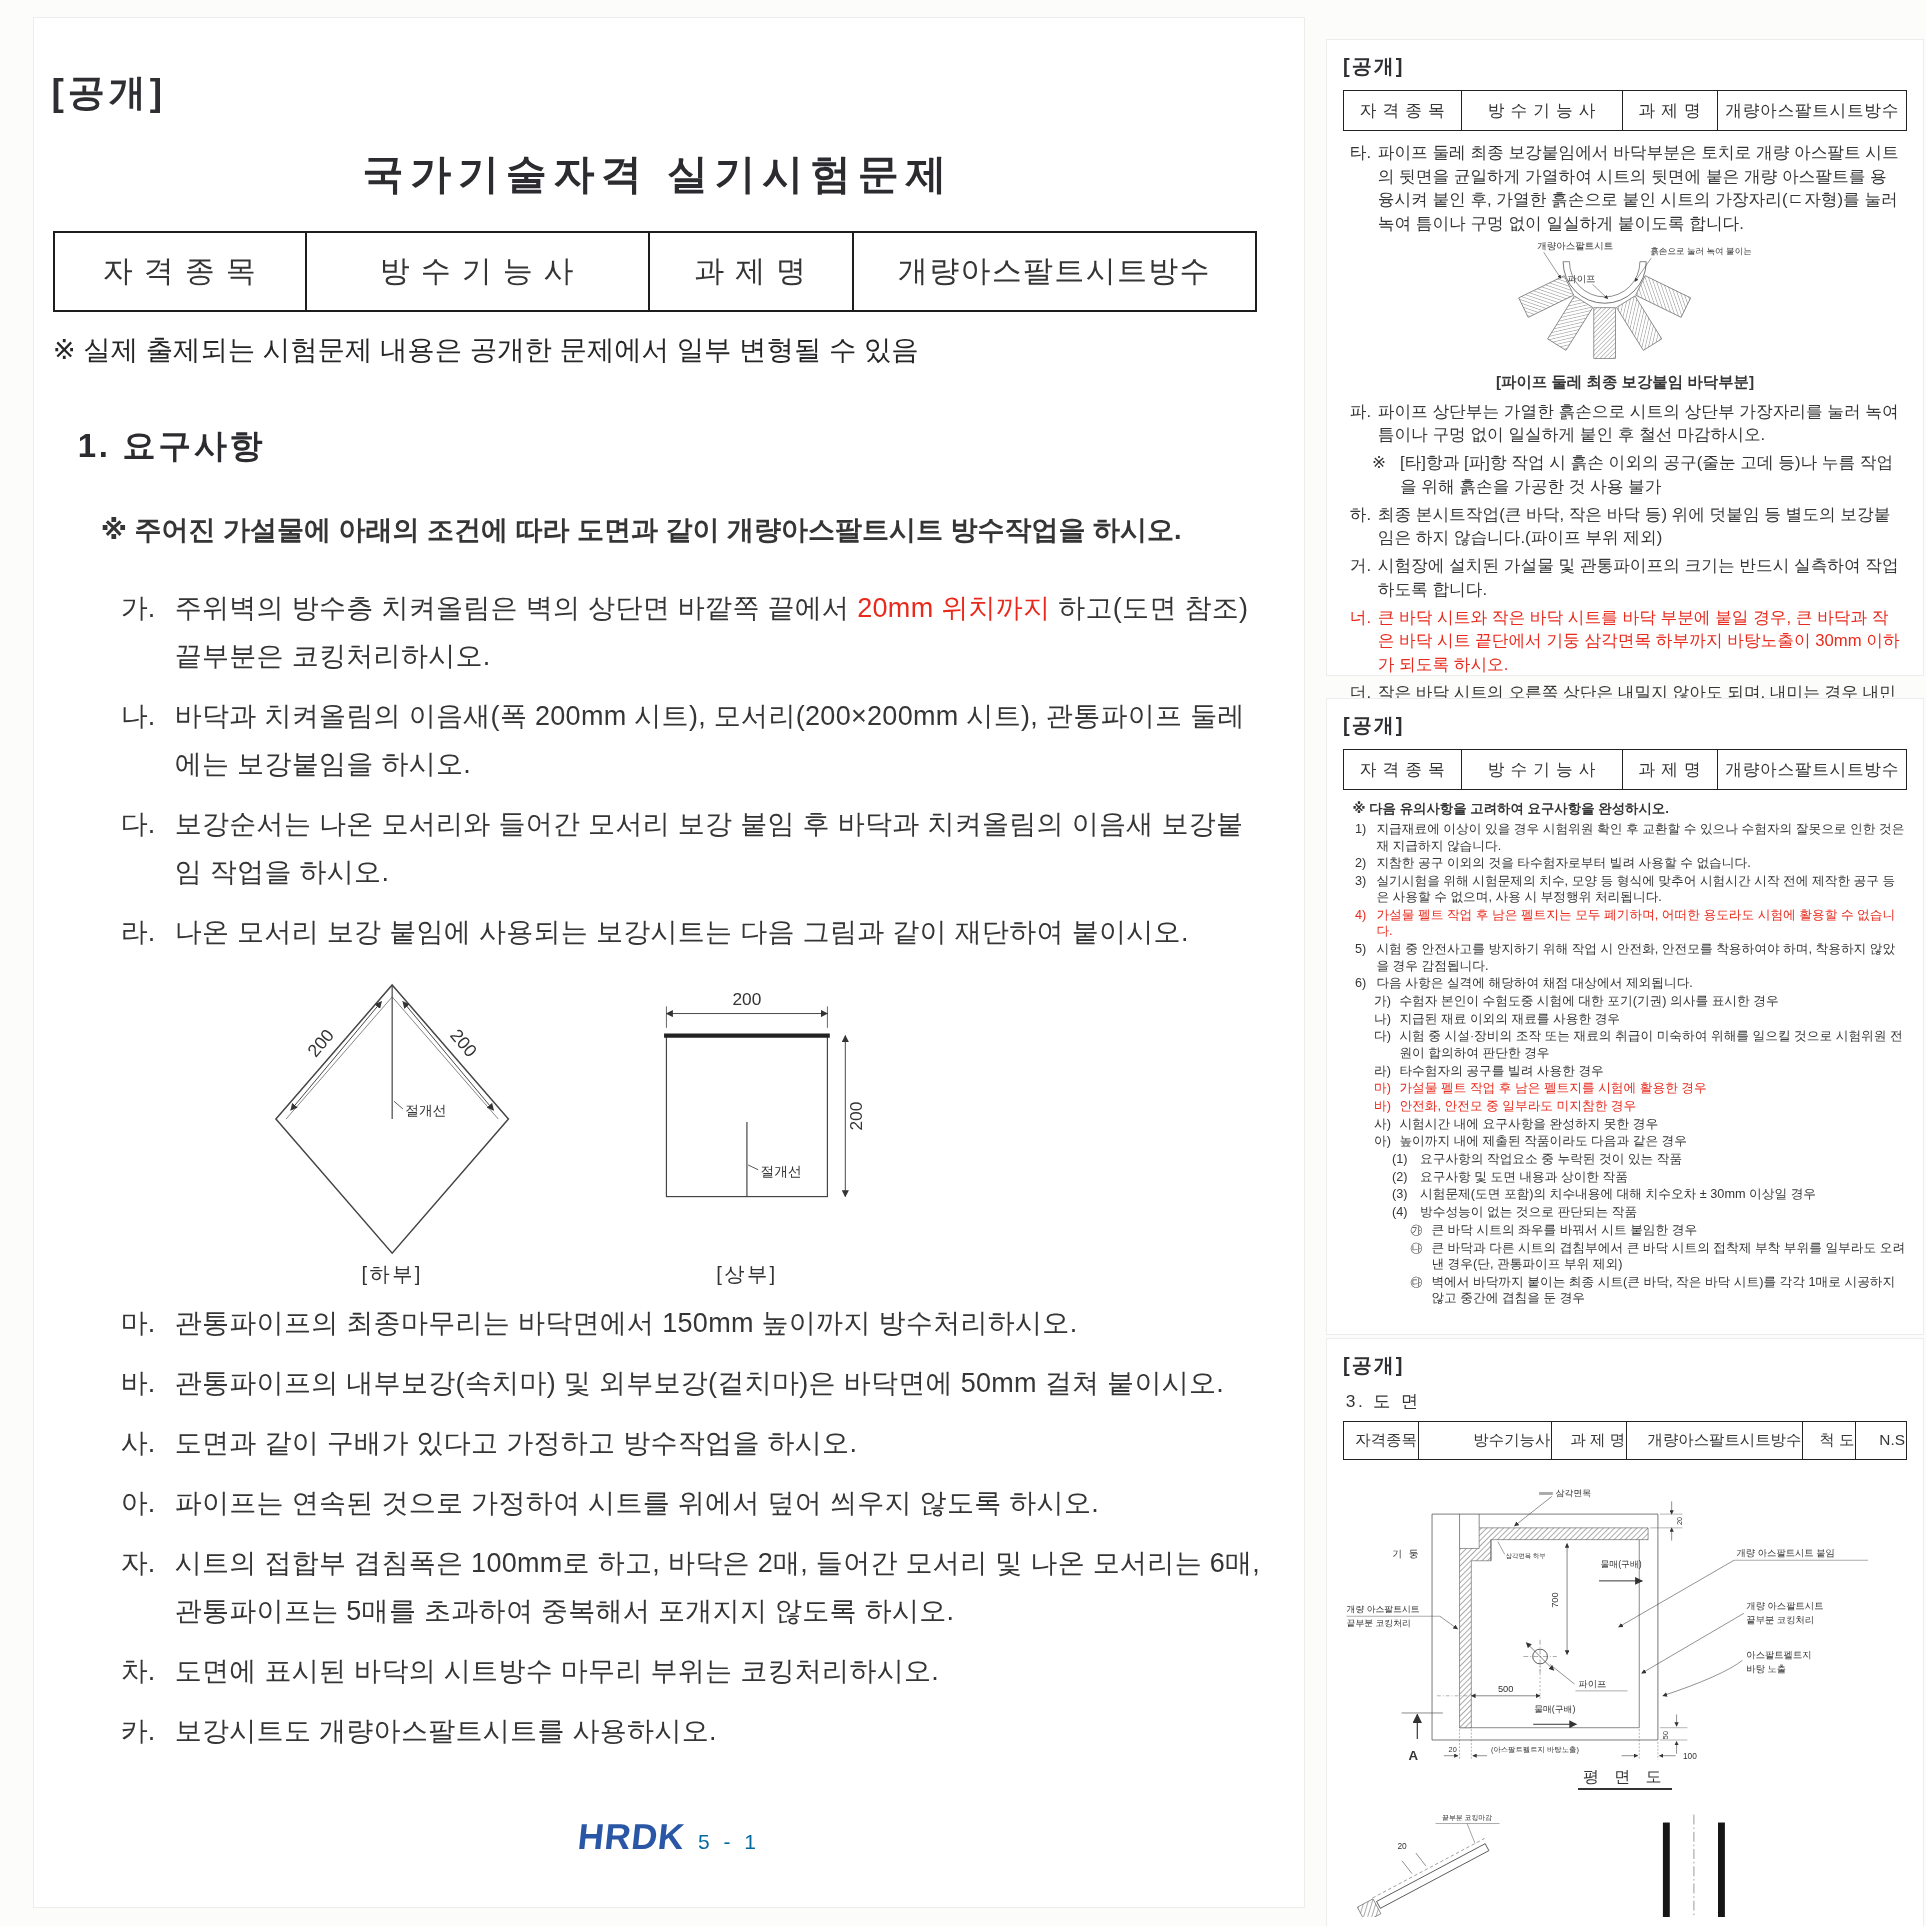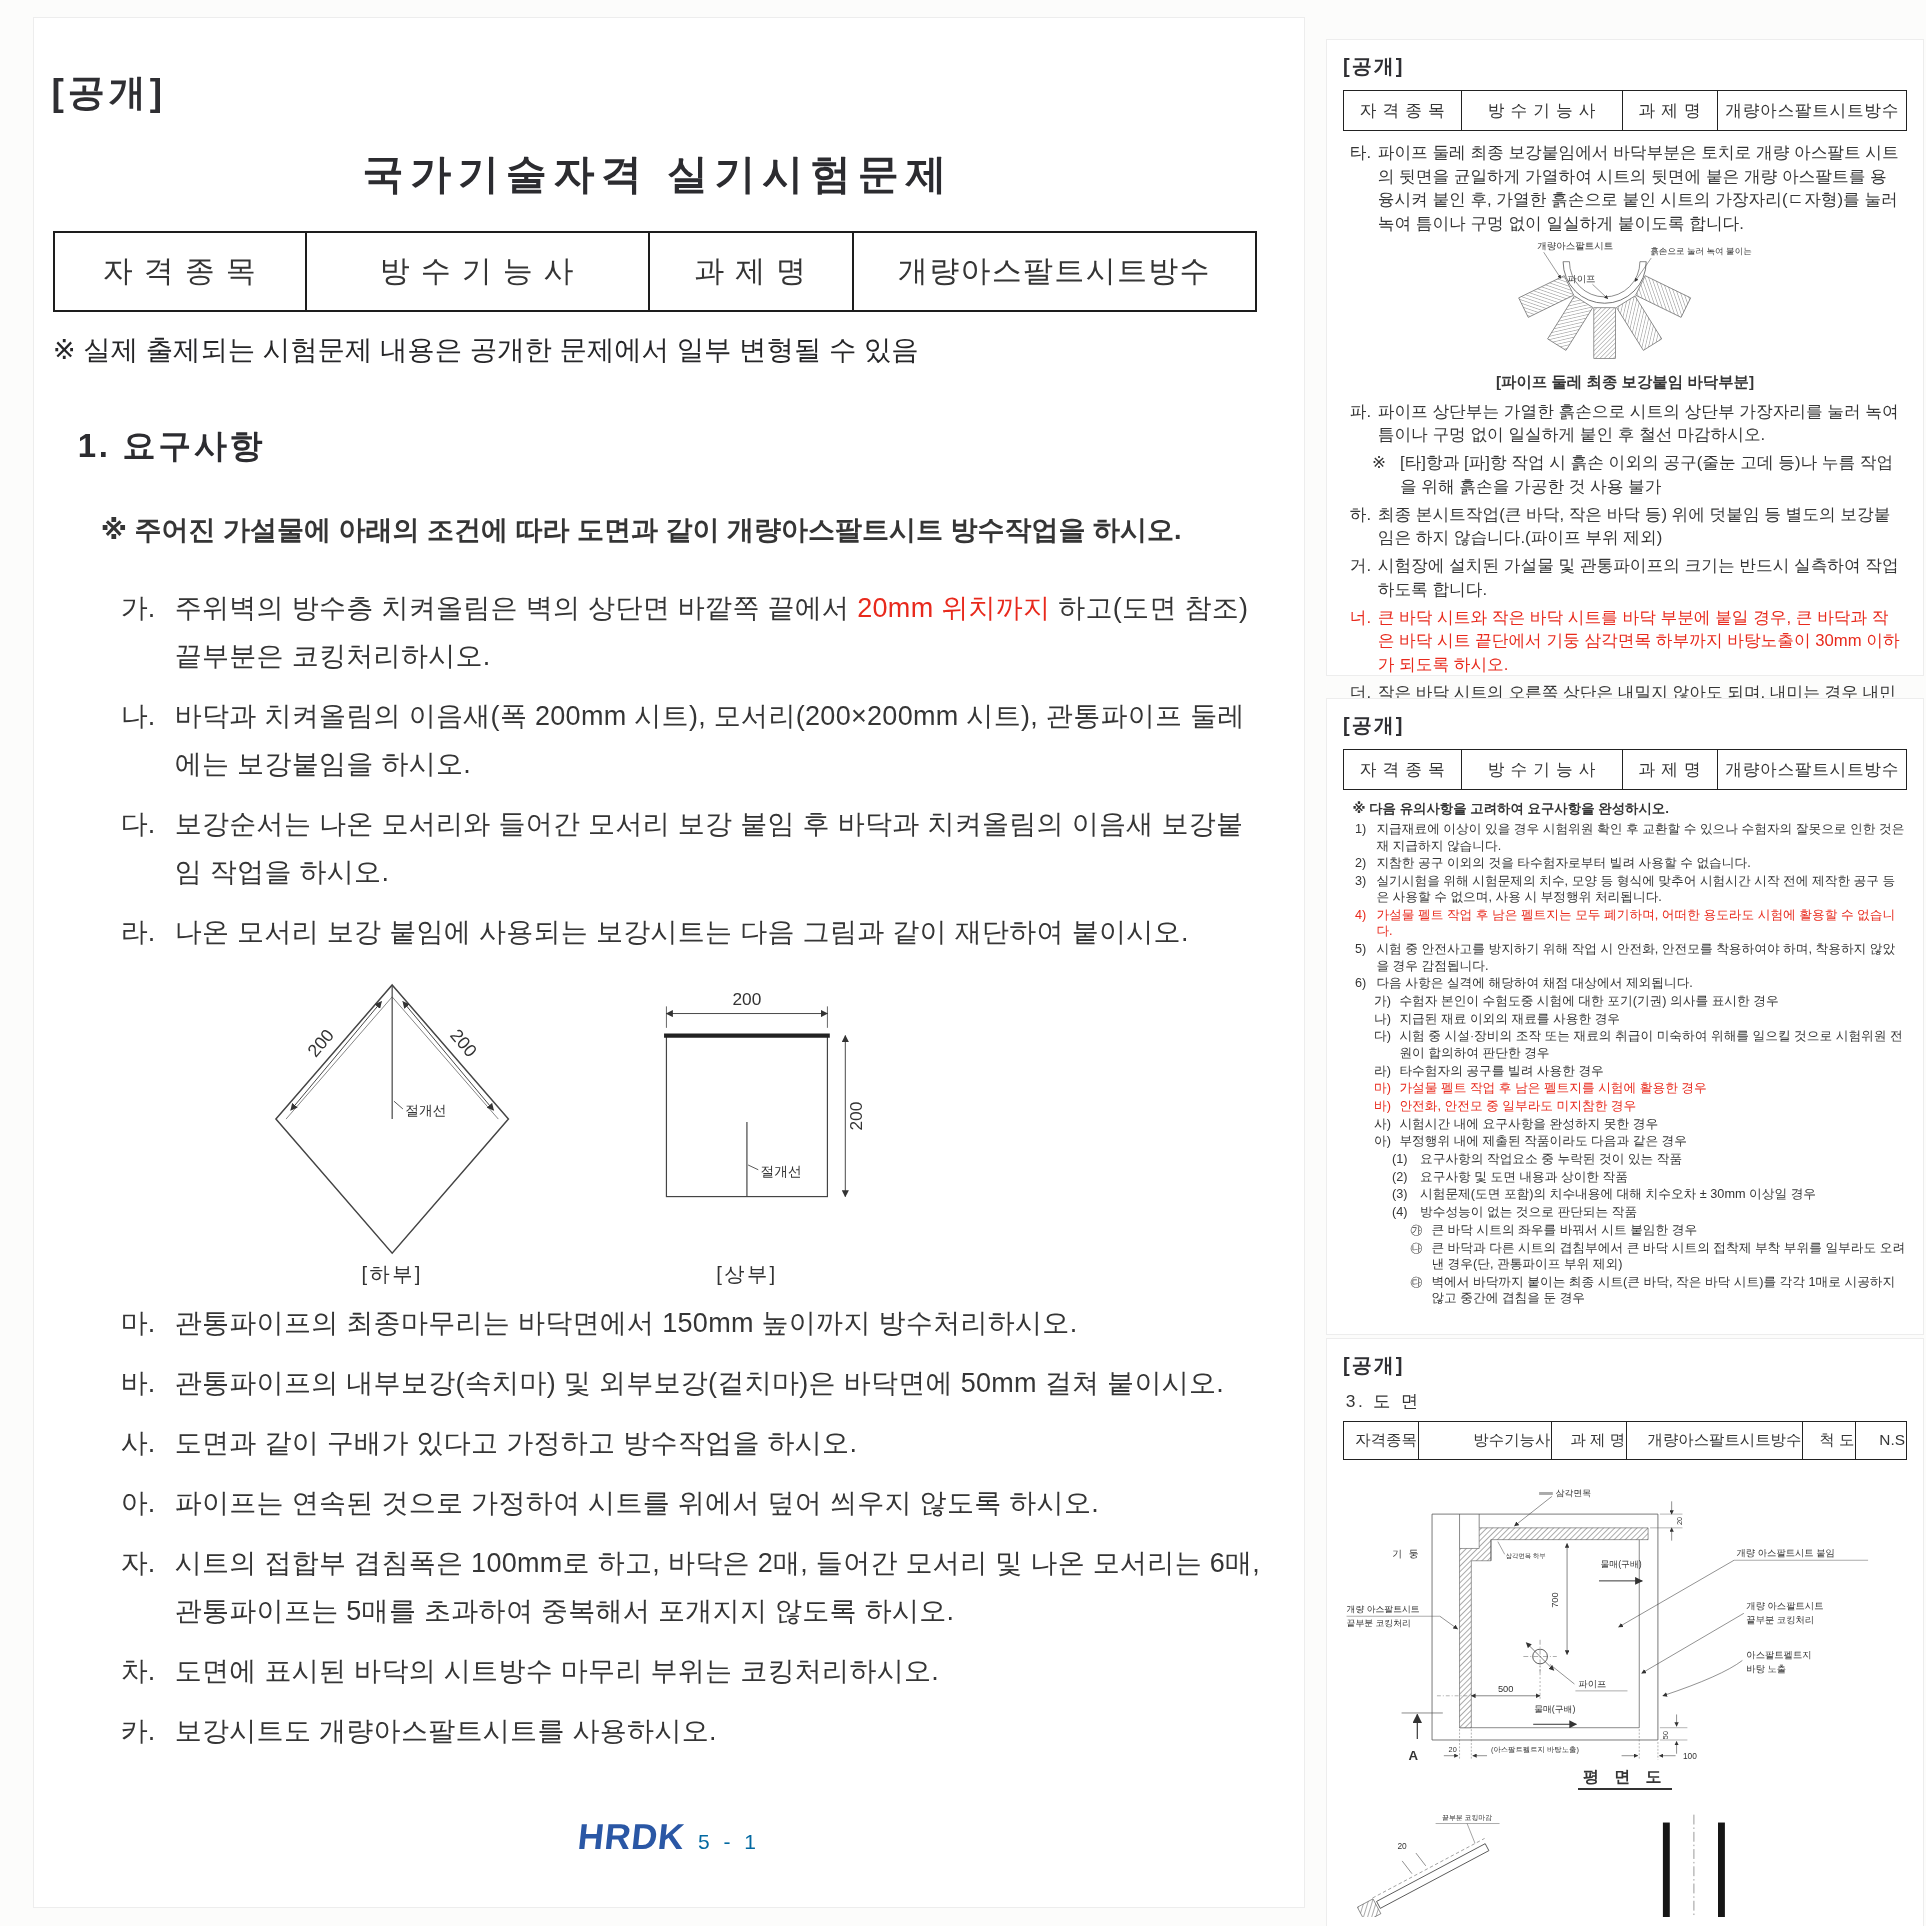--- a/index.html
+++ b/index.html
@@ -55,21 +55,21 @@
   .i1{margin-left:31px}.i1 .lab{width:25.4px}
   .i2{margin-left:49px}.i2 .lab{width:28px}
   .i3{margin-left:67px}.i3 .lab{width:21.4px}
 
   
   #pageC{top:1338px;height:589px;overflow:hidden}
   .c-h{font-size:17.4px;font-weight:400;letter-spacing:2.7px;margin:0 0 8px 2.7px}
   .c-table{width:100%;margin-bottom:5.4px}
   .c-table td{border:1.3px solid #222;text-align:right;font-size:15.4px;font-weight:500;height:35px}
   .cw1{width:13.3%}.cw2{width:23.7%}.cw3{width:13.3%}.cw4{width:31.3%}.cw5{width:9.4%}.cw6{width:9%}
-  .c-cap{text-align:center;font-size:16px;letter-spacing:5.4px;margin:0 0 5.4px 0;font-weight:700}
+  .c-cap{text-align:center;font-size:16px;letter-spacing:5.4px;margin:0 0 5.4px 0;font-weight:400}
   .c-cap span{border-bottom:2px solid #333;padding:0 5.4px 3.3px}
 
   svg{display:block}
   .svg-center{margin:0 auto}
   text{font-family:"Liberation Sans","DejaVu Sans",sans-serif;fill:#333}
 </style>
 </head>
 <body>
 
 <div class="page" id="leftpage">
@@ -332,21 +332,21 @@
   <div class="b-row i1 red">
       <span class="lab">바)</span>
       <span class="txt">안전화, 안전모 중 일부라도 미지참한 경우</span>
     </div>
   <div class="b-row i1">
       <span class="lab">사)</span>
       <span class="txt">시험시간 내에 요구사항을 완성하지 못한 경우</span>
     </div>
   <div class="b-row i1">
       <span class="lab">아)</span>
-      <span class="txt">부정행위 내에 제출된 작품이라도 다음과 같은 경우</span>
+      <span class="txt">높이까지 내에 제출된 작품이라도 다음과 같은 경우</span>
     </div>
 
   <div class="b-row i2">
       <span class="lab">(1)</span>
       <span class="txt">요구사항의 작업요소 중 누락된 것이 있는 작품</span>
     </div>
   <div class="b-row i2">
       <span class="lab">(2)</span>
       <span class="txt">요구사항 및 도면 내용과 상이한 작품</span>
     </div>

